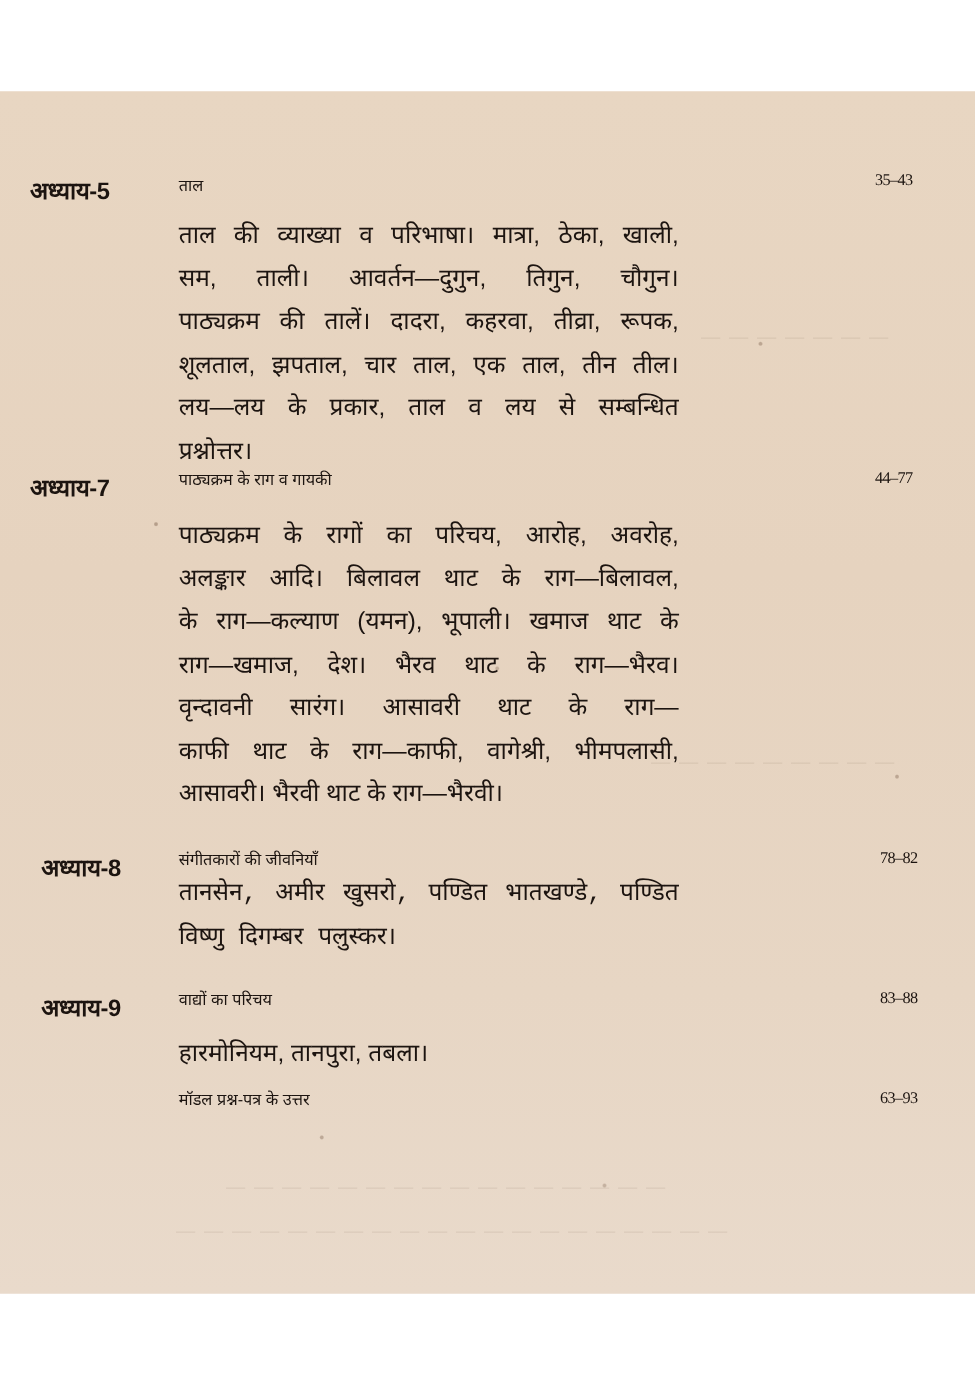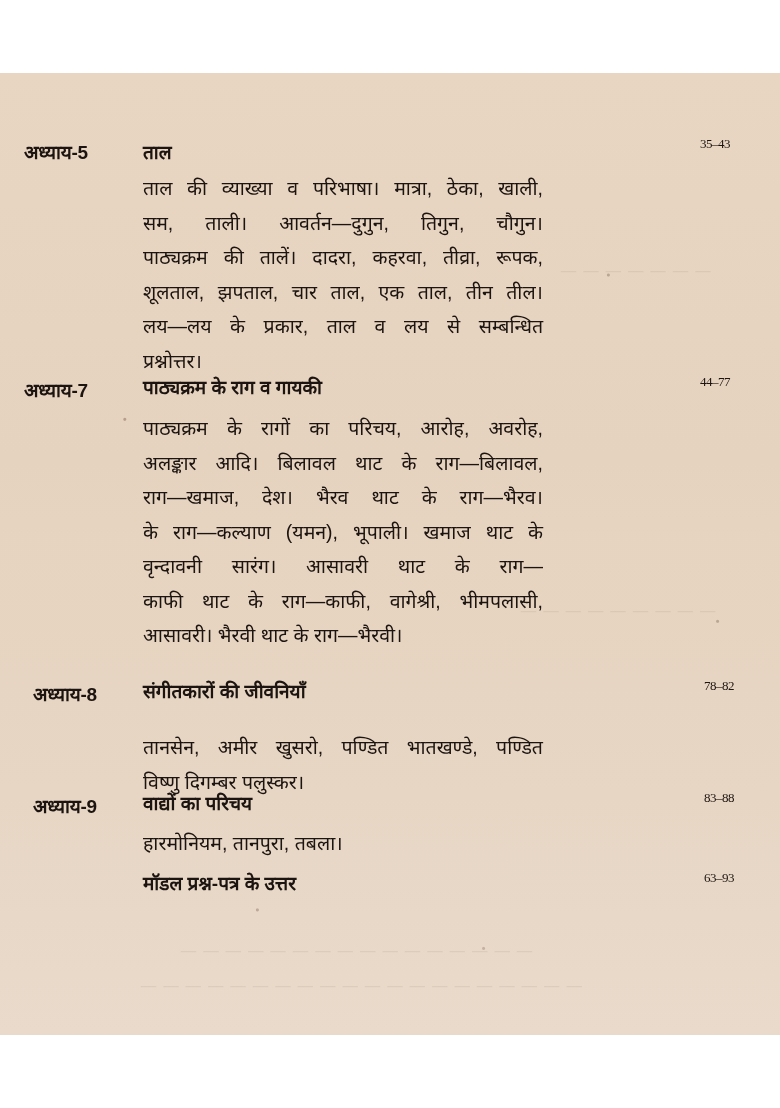--- a/index.html
+++ b/index.html
@@ -25,21 +25,21 @@
       position: absolute; left: 0; top: 73px; width: 780px; height: 962px; pointer-events: none;
       color: rgba(120,95,75,0.10); font-size: 17px; line-height: 34px; overflow: hidden;
     }
     .bleed div { position: absolute; white-space: nowrap; }
     .entry { position: absolute; left: 0; width: 780px; }
     .chap {
       position: absolute; left: 24px; font-weight: bold; font-size: 19px;
       font-family: "Liberation Sans", sans-serif; letter-spacing: -0.3px;
     }
     .title {
-      position: absolute; left: 143px; font-weight: bold; font-size: 19px;
+      position: absolute; left: 143px; font-weight: normal; font-size: 13px;
       font-family: "Liberation Sans", sans-serif;
     }
     .pages {
       position: absolute; right: 50px; font-size: 13px;
       font-family: "Liberation Serif", serif; letter-spacing: -0.5px;
     }
     .desc {
       position: absolute; left: 143px; width: 400px; font-size: 19.5px; line-height: 34.5px;
       font-family: "Liberation Sans", sans-serif; text-align: justify;
     }
@@ -72,33 +72,33 @@
   </div>
 </div>
 
 <div class="entry" style="top:374px;">
   <span class="chap" style="top:3px;">अध्याय-7</span>
   <span class="title" style="top:0px;">पाठ्यक्रम के राग व गायकी</span>
   <span class="pages" style="top:0px;text-align:right;">44–77</span>
   <div class="desc" style="top:37px;">
     <span class="line">पाठ्यक्रम के रागों का परिचय, आरोह, अवरोह,</span>
     <span class="line">अलङ्कार आदि। बिलावल थाट के राग—बिलावल,</span>
+    <span class="line">के राग—कल्याण (यमन), भूपाली। खमाज थाट के</span>
     <span class="line">राग—खमाज, देश। भैरव थाट के राग—भैरव।</span>
-    <span class="line">के राग—कल्याण (यमन), भूपाली। खमाज थाट के</span>
     <span class="line">वृन्दावनी सारंग। आसावरी थाट के राग—</span>
     <span class="line">काफी थाट के राग—काफी, वागेश्री, भीमपलासी,</span>
     <span class="line last">आसावरी। भैरवी थाट के राग—भैरवी।</span>
   </div>
 </div>
 
 <div class="entry" style="top:678px;">
   <span class="chap" style="top:3px;left:33px;">अध्याय-8</span>
   <span class="title" style="top:0px;">संगीतकारों की जीवनियाँ</span>
   <span class="pages" style="top:0px;right:46px;">78–82</span>
-  <div class="desc" style="top:52px;">
+  <div class="desc" style="top:20px;font-family:Liberation Mono, monospace;">
     <span class="line">तानसेन, अमीर खुसरो, पण्डित भातखण्डे, पण्डित</span>
     <span class="line last">विष्णु दिगम्बर पलुस्कर।</span>
   </div>
 </div>
 
 <div class="entry" style="top:790px;">
   <span class="chap" style="top:3px;left:33px;">अध्याय-9</span>
   <span class="title" style="top:0px;">वाद्यों का परिचय</span>
   <span class="pages" style="top:0px;right:46px;">83–88</span>
   <div class="desc" style="top:36px;">

